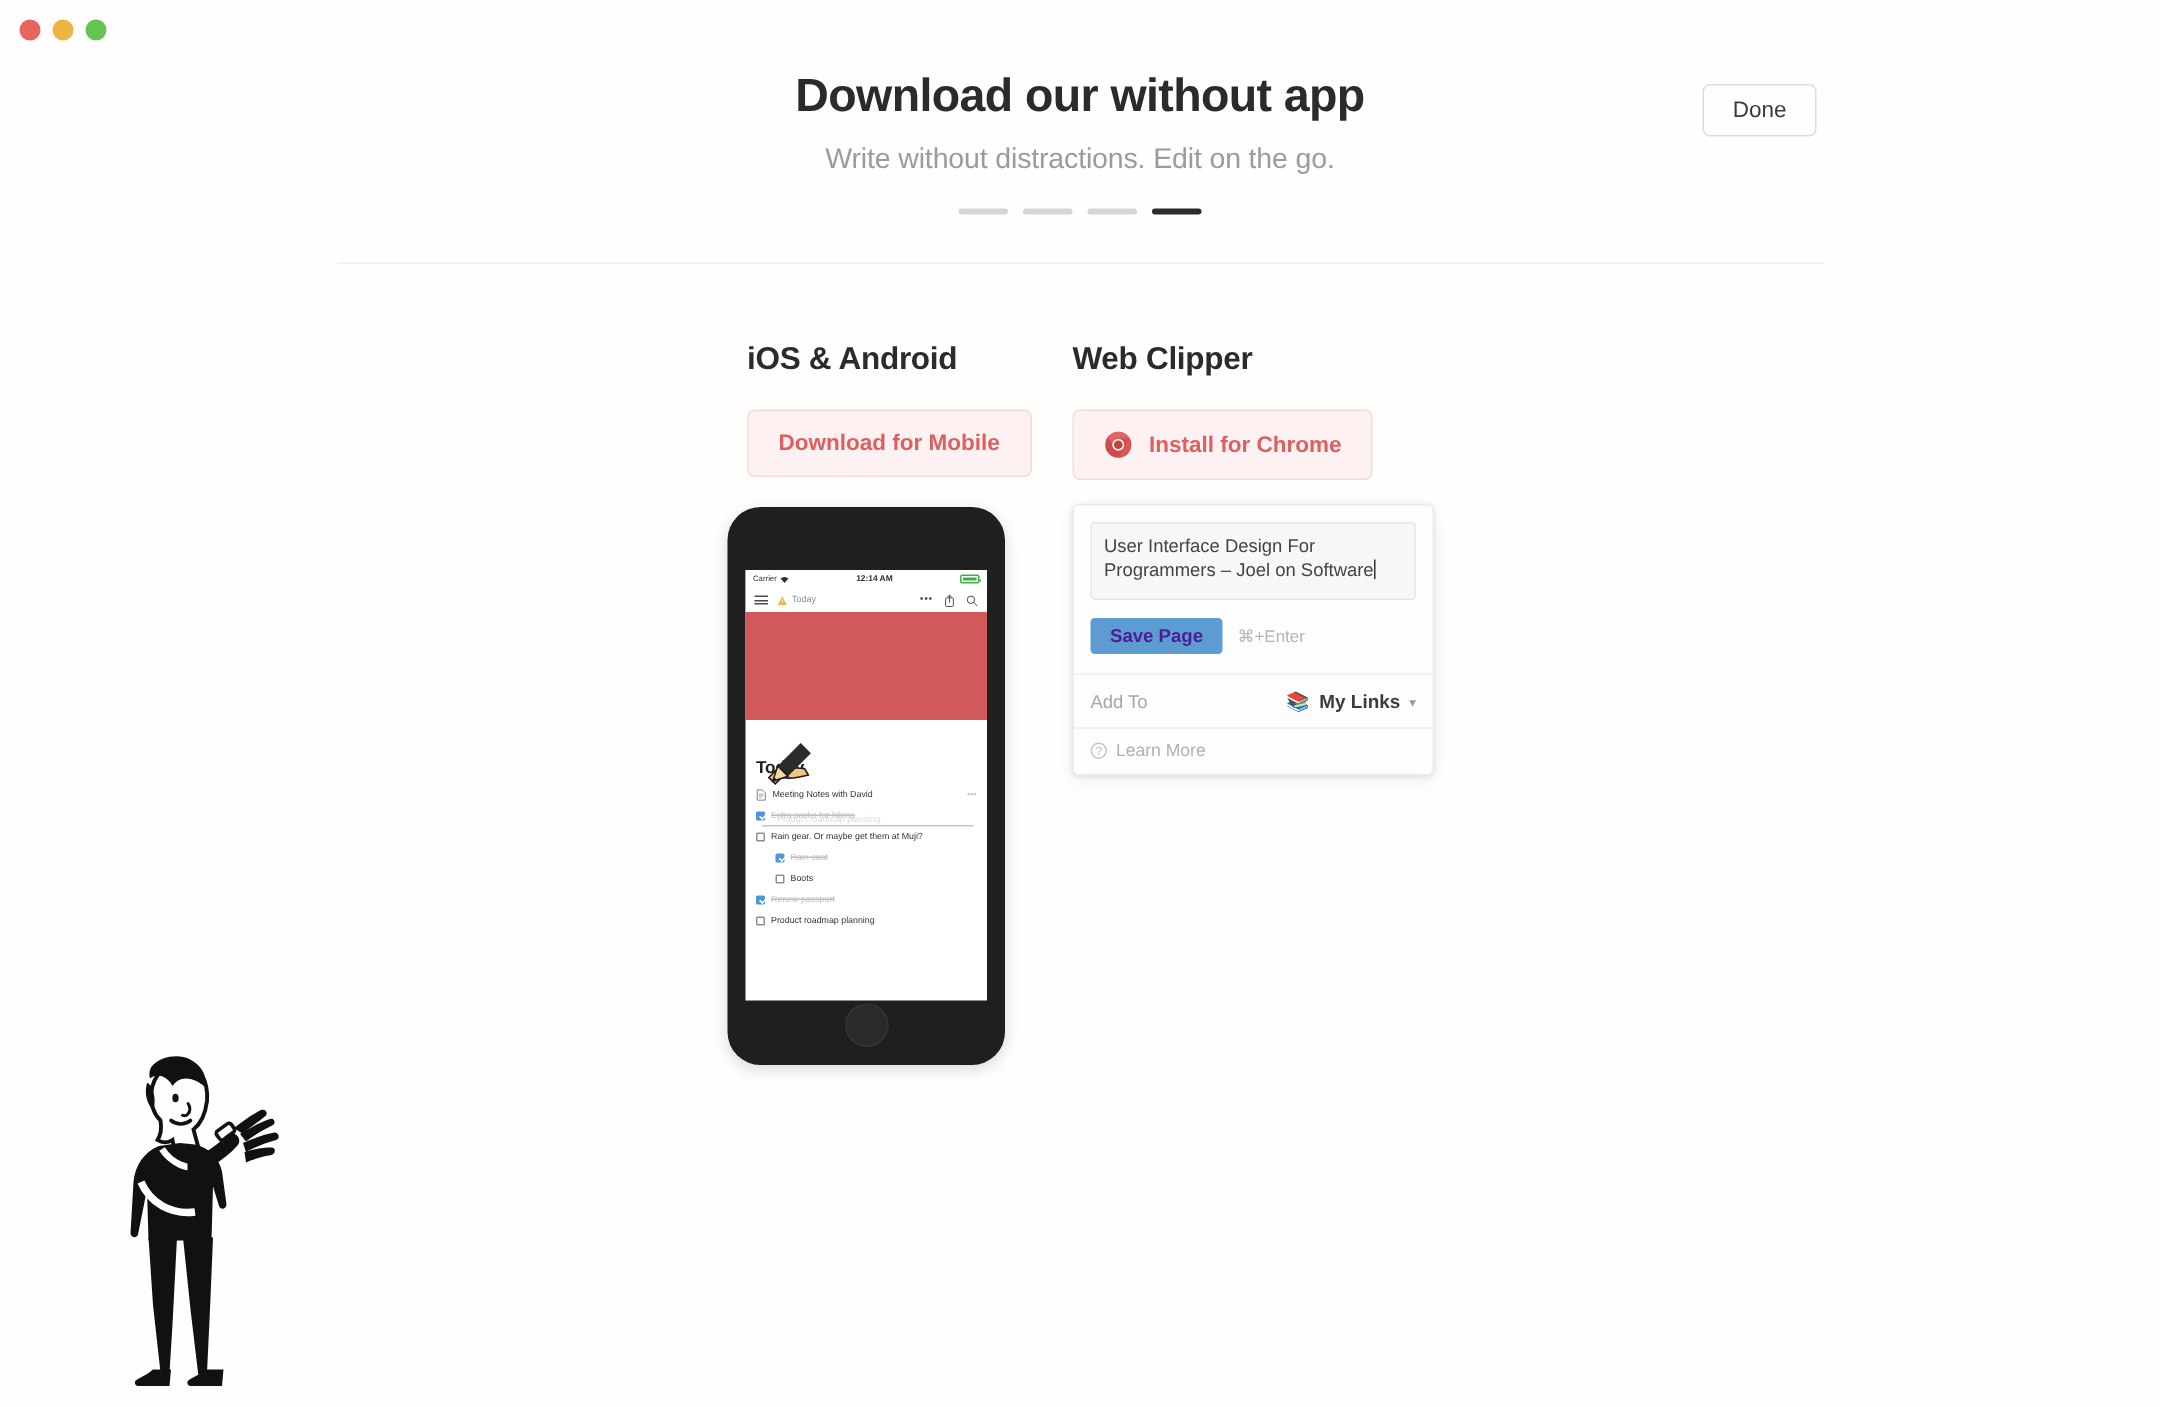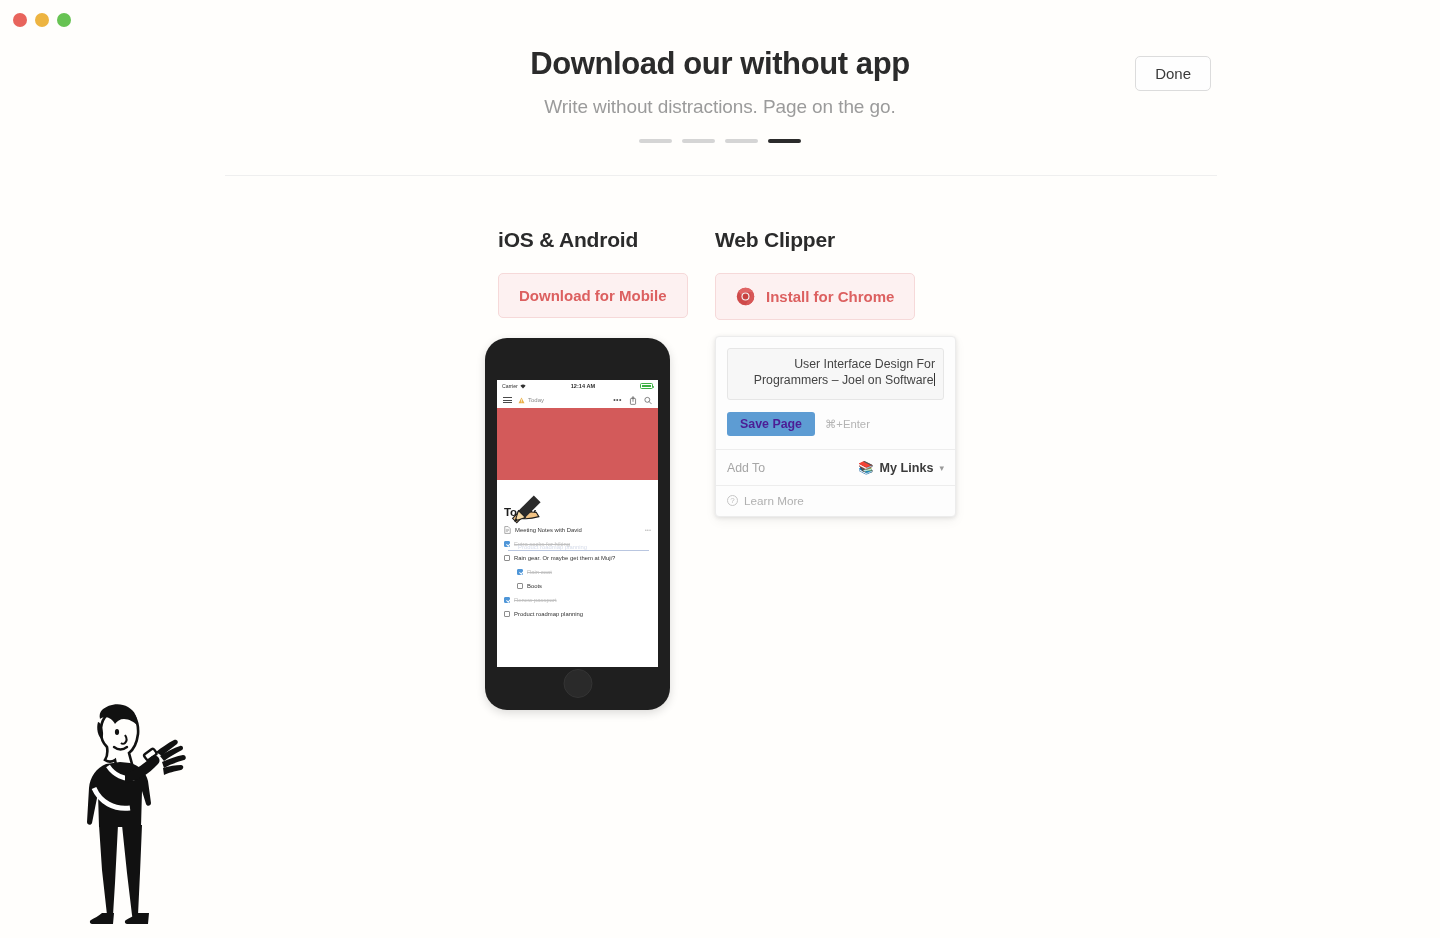--- a/index.html
+++ b/index.html
@@ -120,21 +120,21 @@
     position: absolute;
     top: 336px;
     left: 715px;
     width: 241px;
     background: #fdfdfd;
     border: 1px solid #ececec;
     border-radius: 4px;
     box-shadow: 0 1px 4px rgba(0,0,0,0.10), 0 4px 12px rgba(0,0,0,0.05);
     overflow: hidden;
   }
-  .clip-body { padding: 11px 11px 0 11px; text-align: right; }
+  .clip-body { padding: 11px 11px 0 11px; }
   .clip-input {
     width: 100%;
     min-height: 52px;
     background: #f7f7f7;
     border: 1px solid #e6e6e6;
     border-radius: 3px;
     padding: 7px 8px;
     font-size: 12.3px;
     line-height: 16px;
     color: #444;
@@ -351,21 +351,21 @@
 <div class="window">
 
   <div class="traffic-lights">
     <span class="light light-close"></span>
     <span class="light light-min"></span>
     <span class="light light-max"></span>
   </div>
 
   <div class="header">
     <div class="title">Download our without app</div>
-    <div class="subtitle">Write without distractions. Page on the go.</div>
+    <div class="subtitle">Write without distractions. Edit on the go.</div>
     <div class="dots">
       <span class="dot"></span>
       <span class="dot"></span>
       <span class="dot"></span>
       <span class="dot active"></span>
     </div>
   </div>
 
   <button class="done-btn">Done</button>
 

